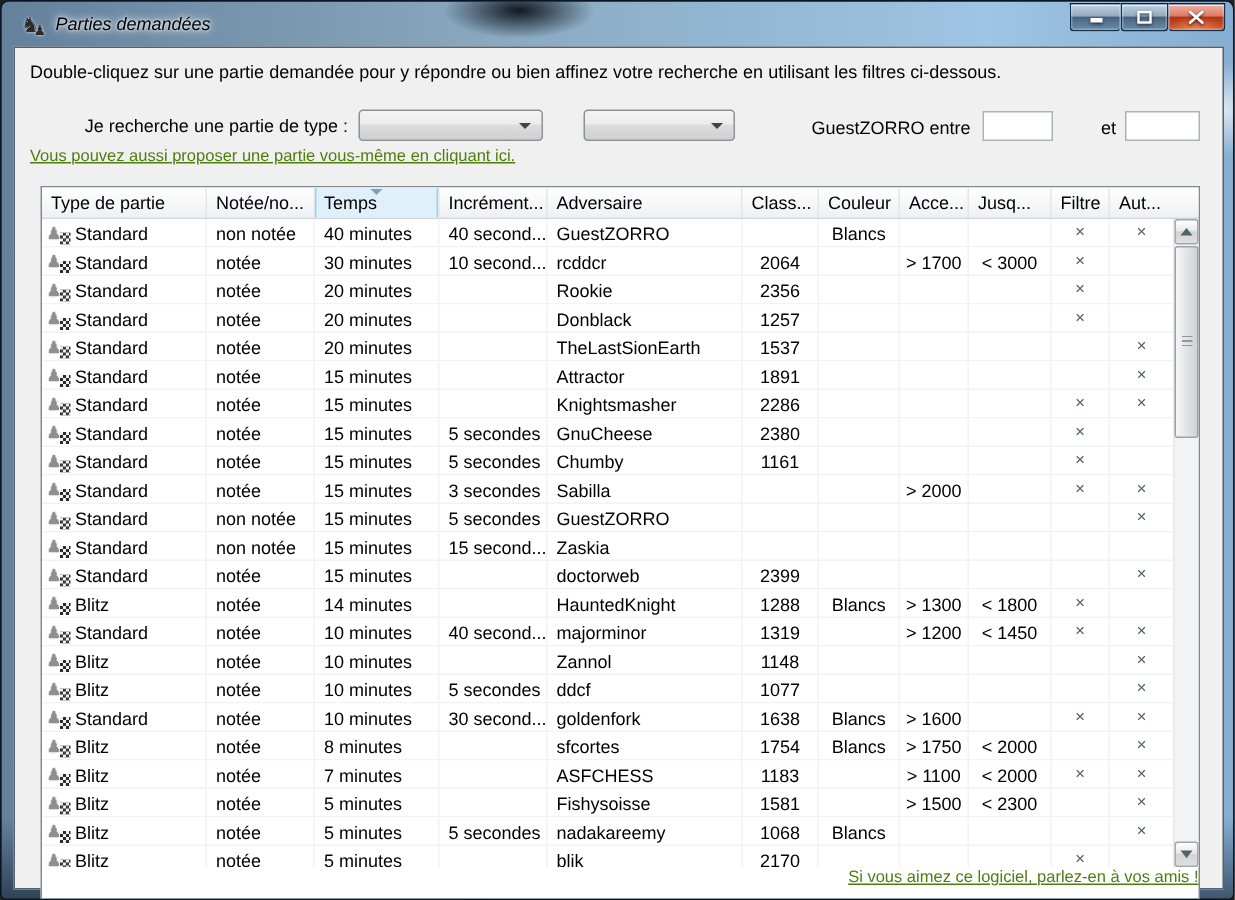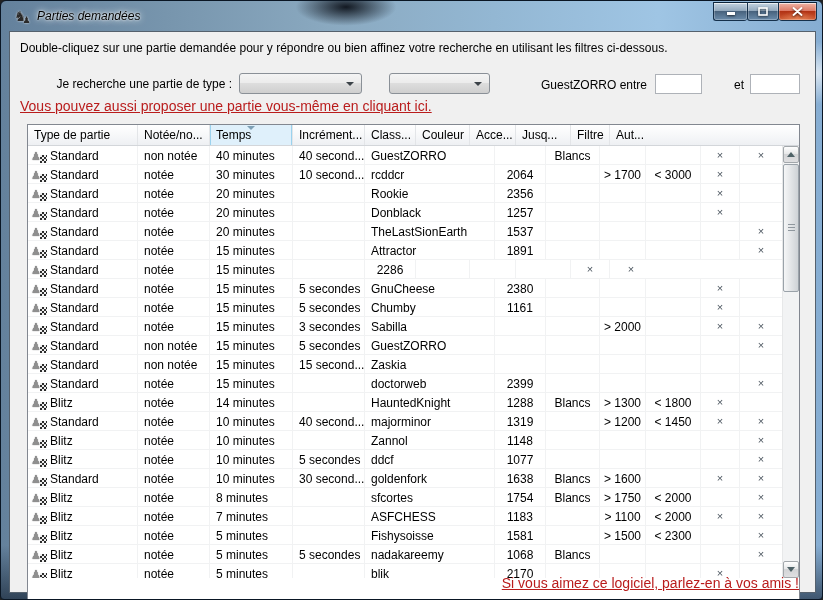--- a/index.html
+++ b/index.html
@@ -50,21 +50,21 @@
   .combo-arrow { width:0; height:0; margin-right:7px;
     border-left:4px solid transparent; border-right:4px solid transparent; border-top:4px solid #3c4349; }
 
   .rating-label { position:absolute; left:500px; top:46px; width:137px; text-align:right; font-size:12px; }
   .txt { position:absolute; height:20px; border:1px solid #aeb2b8; background:#fff; font-size:12px; padding:0 4px;
     font-family:"Liberation Sans", sans-serif; }
   .input-min { left:645px; top:42px; width:47px; }
   .et-label { position:absolute; left:724px; top:46px; font-size:12px; }
   .input-max { left:740px; top:42px; width:50px; }
 
-  .link { color:#b91c1c; text-decoration:underline; font-size:14px; cursor:pointer; }
+  .link { color:#4d7c0f; text-decoration:underline; font-size:11px; cursor:pointer; }
   .propose-link { position:absolute; left:10px; top:66px; }
   .footer-link { position:absolute; right:16px; bottom:1px; }
 
   
   .table { position:absolute; left:17px; top:92px; width:773px; height:563px;
     border:1px solid #828790; background:#fff; }
   .thead { display:flex; height:21px;
     background:linear-gradient(180deg,#ffffff,#f6f7f9 55%,#eef0f3);
     border-bottom:1px solid #d3d6da; }
   .th { position:relative; font-size:12px; color:#000; padding:3px 0 0 6px;
@@ -156,20 +156,21 @@
     <input class="txt input-max" value="" style="">
 
     <div class="link propose-link">Vous pouvez aussi proposer une partie vous-même en cliquant ici.</div>
 
     <div class="table">
       <div class="thead">
           <div class="th w0">Type de partie</div>
           <div class="th w1">Notée/no...</div>
           <div class="th w2 sorted"><span class="sort-arrow"></span>Temps</div>
           <div class="th w3">Incrément...</div>
+          <div class="th w4">Adversaire</div>
           <div class="th w5">Class...</div>
           <div class="th w6">Couleur</div>
           <div class="th w7">Acce...</div>
           <div class="th w8">Jusq...</div>
           <div class="th w9">Filtre</div>
           <div class="th w10">Aut...</div>
           <div class="th th-stub"></div>
         </div>
       <div class="tbody">
         <div class="rows">
@@ -291,20 +292,21 @@
               <div class="td w0 left">
                 <span class="piece-icon">
                   <span class="pawn">♟</span>
                   <span class="board"></span>
                 </span>
                 <span>Standard</span>
               </div>
               <div class="td w1 left">notée</div>
               <div class="td w2 left">15 minutes</div>
               <div class="td w3 left"></div>
+              <div class="td w4 left">Knightsmasher</div>
               <div class="td w5 center">2286</div>
               <div class="td w6 center"></div>
               <div class="td w7 center"></div>
               <div class="td w8 center"></div>
               <div class="td w9 center mark">×</div>
               <div class="td w10 center mark">×</div>
             </div>
             <div class="tr">
               <div class="td w0 left">
                 <span class="piece-icon">

